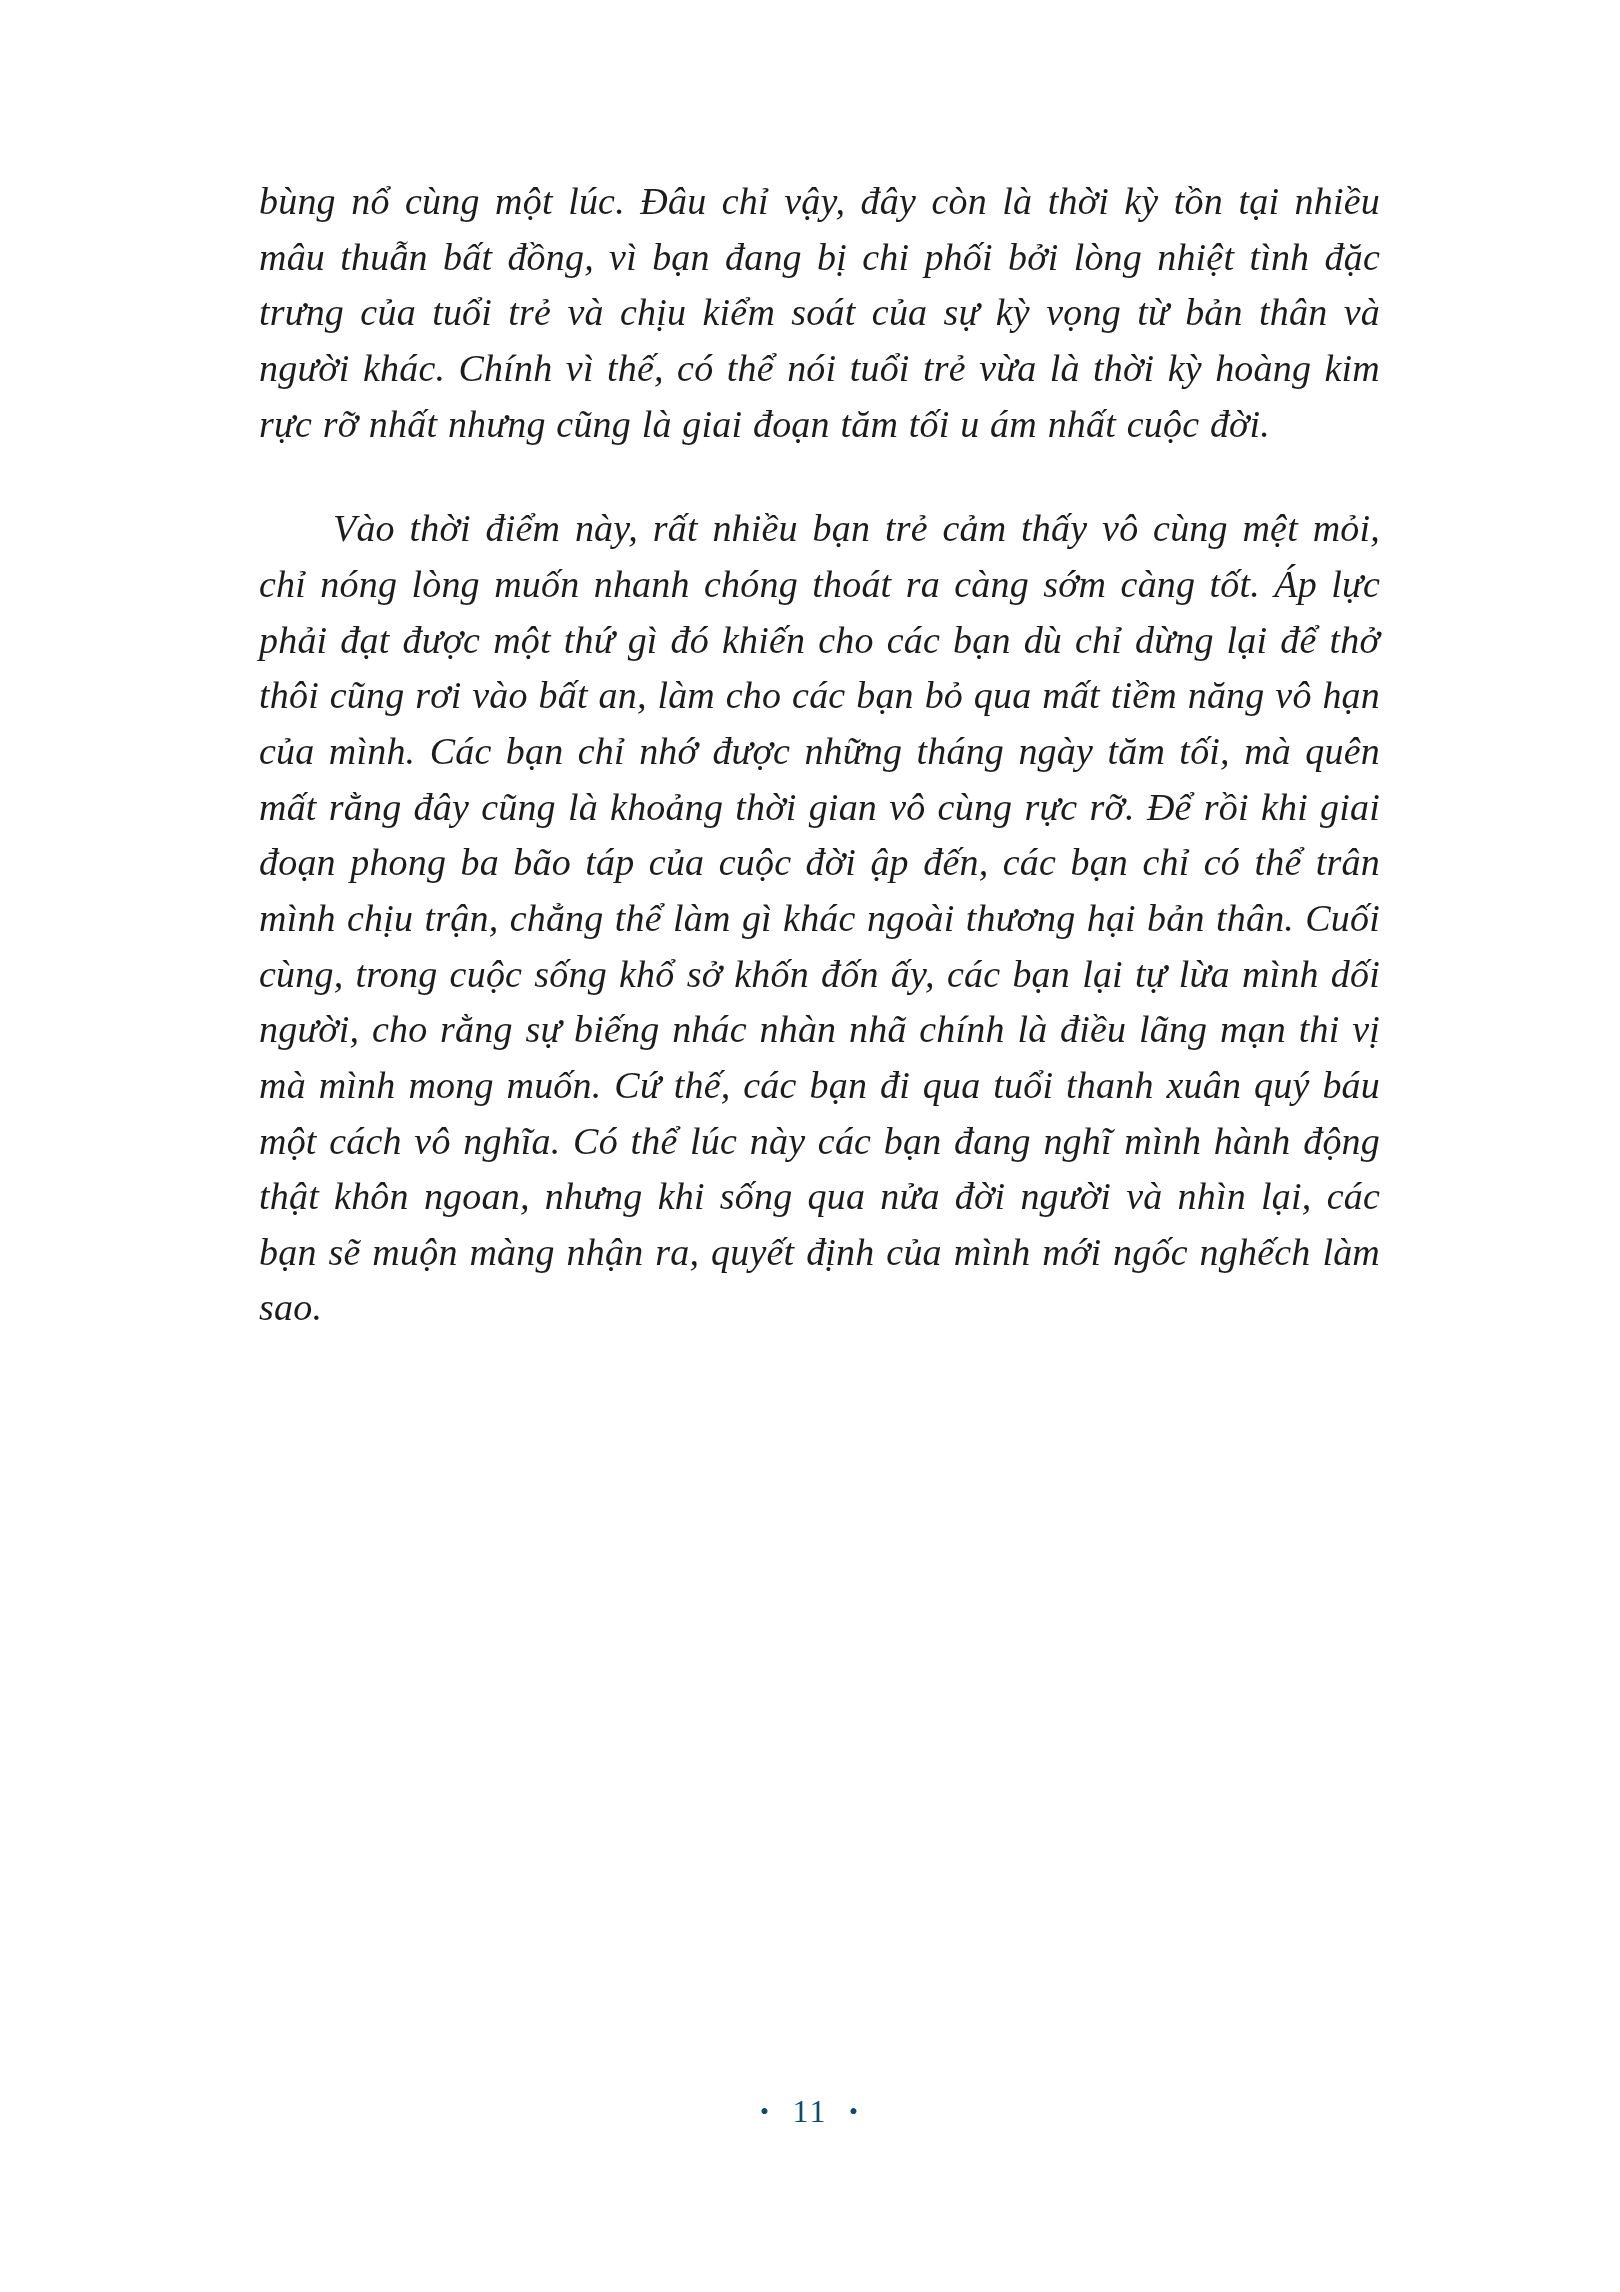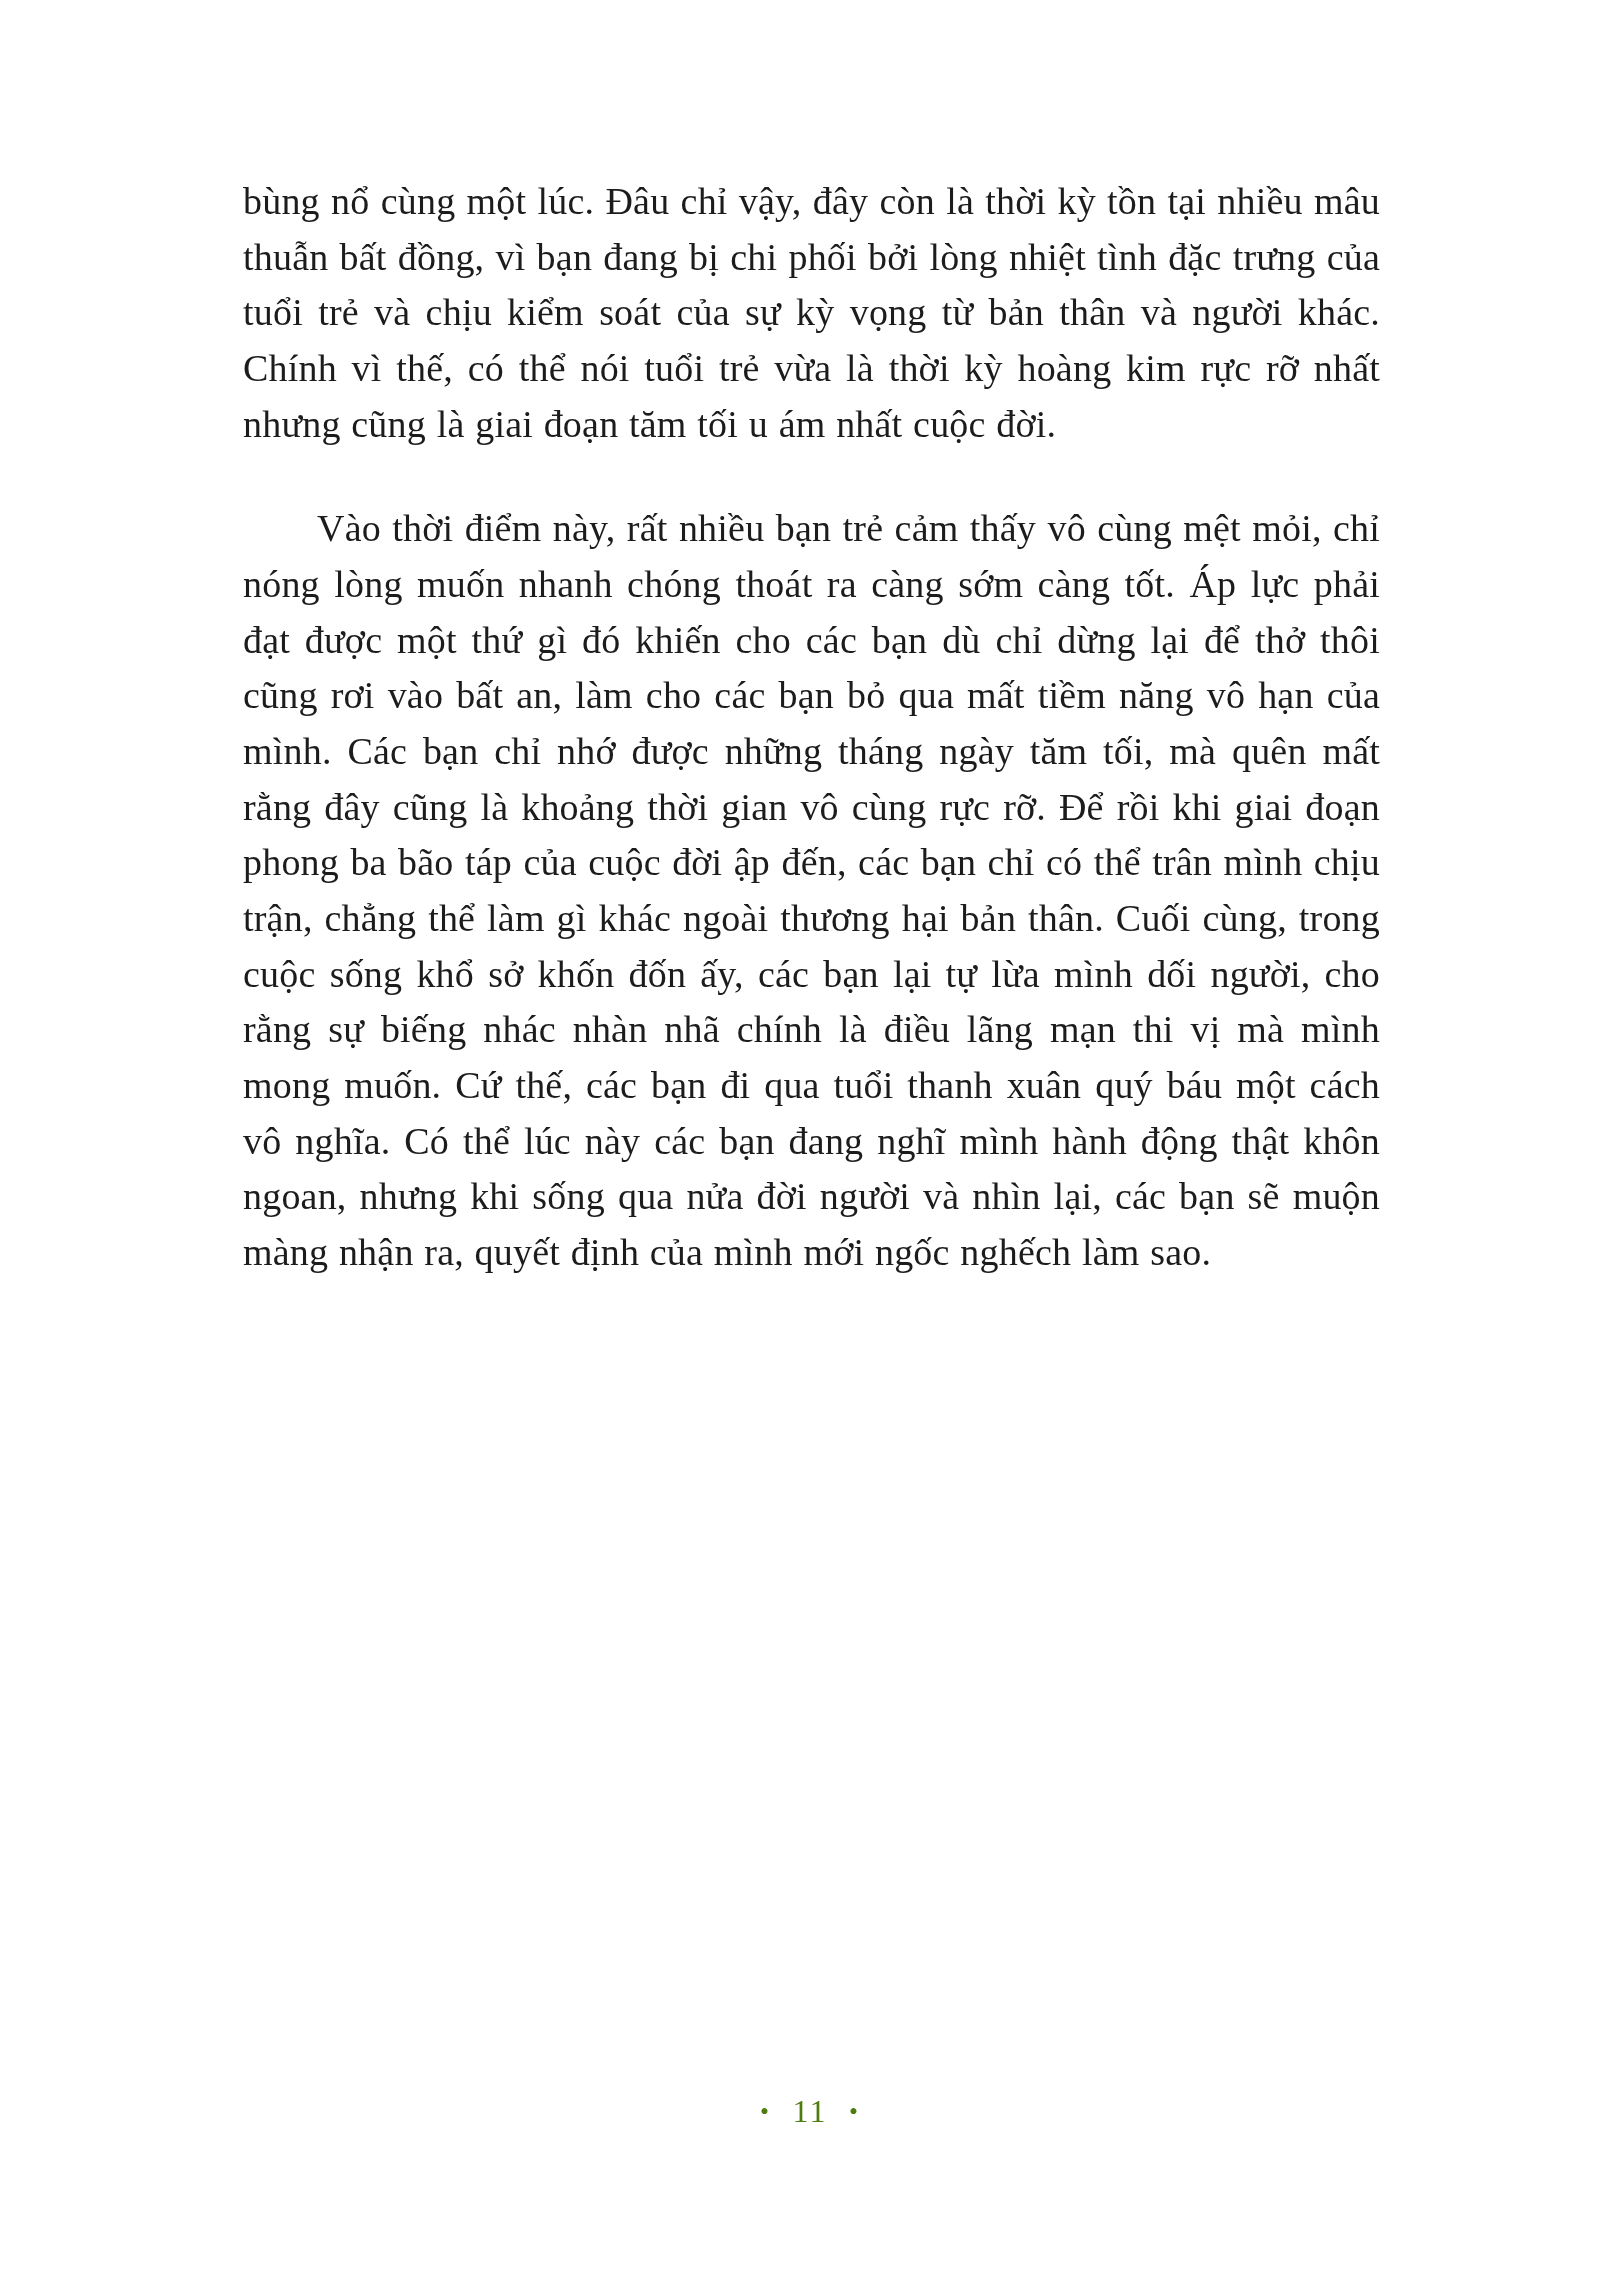--- a/index.html
+++ b/index.html
@@ -21,39 +21,40 @@
     top: 174px;
     width: 1137px;
   }
   .para {
     font-family: "Liberation Serif", "DejaVu Serif", serif;
     font-size: 38px;
     line-height: 1.465;
     color: #1c1c1c;
     text-align: justify;
     text-justify: inter-word;
-    margin: 0 0 0 0;
+    margin: 0 0 0 16px;
     letter-spacing: 0.2px;
     word-spacing: 1px;
+    font-style: italic;
   }
   .para + .para {
     margin-top: 49px;
   }
   .para.indent {
     text-indent: 74px;
   }
   .page-number {
     position: absolute;
     left: 0;
     right: 0;
     top: 2090px;
     text-align: center;
     font-family: "Liberation Serif", "DejaVu Serif", serif;
     font-size: 32px;
-    color: #4d7c0f;
+    color: #0c4a6e;
     letter-spacing: 2px;
   }
   .page-number .dot {
     display: inline-block;
     margin: 0 21.6px;
     font-size: 25.5px;
     vertical-align: middle;
   }
   .page-number .num {
     display: inline-block;

